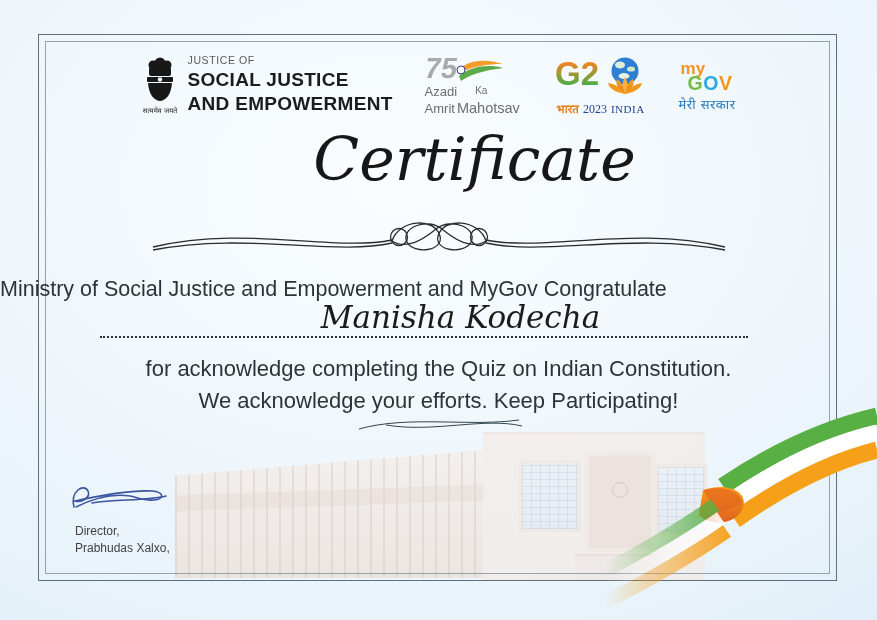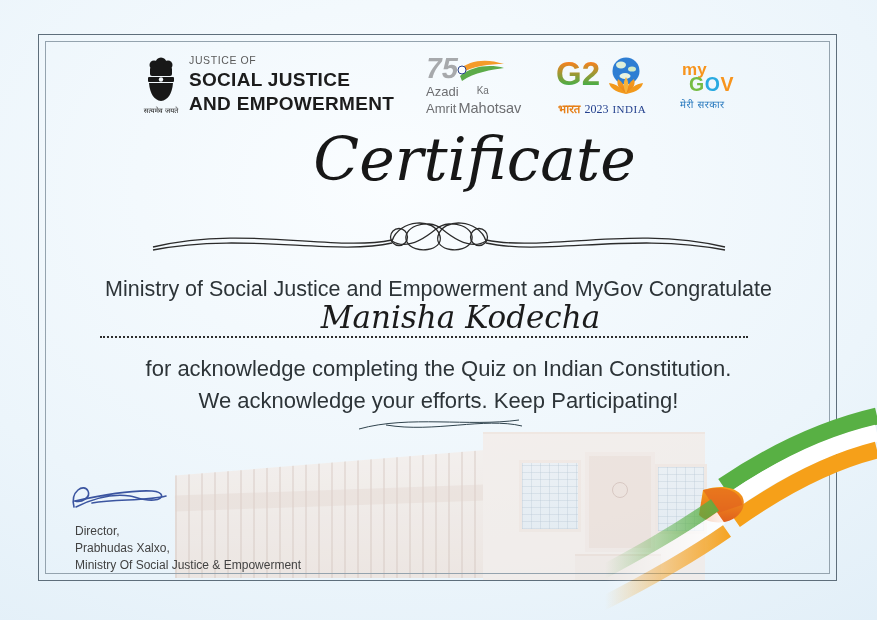--- a/index.html
+++ b/index.html
@@ -28,26 +28,26 @@
   .az-w4{font-size:14.5px;margin-left:2px;}
   .g20{text-align:center;}
   .g20-line{display:flex;align-items:baseline;justify-content:center;gap:4px;margin-top:1px;}
   .g20-hindi{font-family:"DejaVu Sans",sans-serif;font-size:11.5px;font-weight:bold;color:#e67f17;}
   .g20-year{font-family:"Liberation Serif",serif;font-size:12px;color:#24418e;}
   .g20-country{font-family:Liberation Serif, serif;font-size:11px;color:#24418e;letter-spacing:.5px;}
   .mygov{line-height:1;}
   .mg-my{display:block;color:#f7941d;font-weight:bold;font-size:17px;margin-left:2px;}
   .mg-gov{display:block;font-weight:bold;font-size:19.5px;margin-left:9px;margin-top:-3px;letter-spacing:.5px;}
   .mg-g{color:#76bc43;}.mg-o{color:#29aae1;}.mg-v{color:#f7941d;}
-  .mg-tagline{display:block;font-family:"DejaVu Sans",sans-serif;font-size:10px;color:#2577bd;margin-top:5px;letter-spacing:.5px;}
+  .mg-tagline{display:block;font-family:"DejaVu Sans",sans-serif;font-size:13px;color:#2577bd;margin-top:5px;letter-spacing:.5px;}
   
   .title{position:absolute;top:124px;width:100%;text-align:center;z-index:3;
     font-family:"DejaVu Serif",serif;font-style:italic;font-weight:400;font-size:60px;color:#171717;padding-left:36px;}
   .flourish{position:absolute;top:210px;left:50%;transform:translateX(-50%);z-index:3;}
-  .congrats{position:absolute;top:277px;width:100%;text-align:center;font-size:21.5px;color:#2d3438;z-index:3;}
+  .congrats{position:absolute;top:277px;width:100%;font-size:21.5px;color:#2d3438;z-index:3;}
   .name{position:absolute;top:299px;width:100%;text-align:center;z-index:4;
     font-family:"DejaVu Serif",serif;font-style:italic;font-size:31px;color:#1b1b1b;padding-left:22px;}
   .dots{position:absolute;top:316px;left:100px;width:648px;height:20px;border-bottom:2px dotted #2e2e2e;z-index:3;}
   .body-line1{position:absolute;top:356px;width:100%;text-align:center;font-size:22px;color:#2d3438;z-index:3;}
   .body-line2{position:absolute;top:388px;width:100%;text-align:center;font-size:22px;color:#2d3438;z-index:3;}
   .swoosh{position:absolute;top:414px;left:50%;transform:translateX(-50%);z-index:3;}
   
   .building{position:absolute;left:175px;top:428px;width:530px;height:150px;opacity:.55;z-index:1;}
   .bwing{position:absolute;left:0;top:22px;width:310px;height:128px;
     background:
@@ -202,21 +202,20 @@
   <svg class="sig-svg" width="115" height="40" viewBox="0 0 115 40">
     <g stroke="#3b55a0" fill="none" stroke-width="1.6" stroke-linecap="round">
       <path d="M12,28 C8,12 22,4 26,12 C29,18 20,24 13,22"></path>
       <path d="M13,22 C40,16 70,11 90,12 C102,13 103,20 92,21 C82,22 74,18 68,17 C48,14 30,20 14,28"></path>
       <path d="M30,24 C55,20 85,22 104,17"></path>
     </g>
   </svg>
   <div class="sig-text">
     <div>Director,</div>
     <div>Prabhudas Xalxo,</div>
-    <div>Ministry Of Social Justice &amp; Empowerment</div>
   </div>
 
   <svg class="ribbon" width="287" height="237" viewBox="0 0 287 237">
     <defs>
       <linearGradient id="fadeG" gradientUnits="userSpaceOnUse" x1="15" y1="0" x2="145" y2="0">
         <stop offset="0" stop-color="#58b044" stop-opacity="0"></stop>
           <stop offset="1" stop-color="#58b044"></stop>
       </linearGradient>
       <linearGradient id="fadeW" gradientUnits="userSpaceOnUse" x1="15" y1="0" x2="145" y2="0">
         <stop offset="0" stop-color="#ffffff" stop-opacity="0"></stop>

